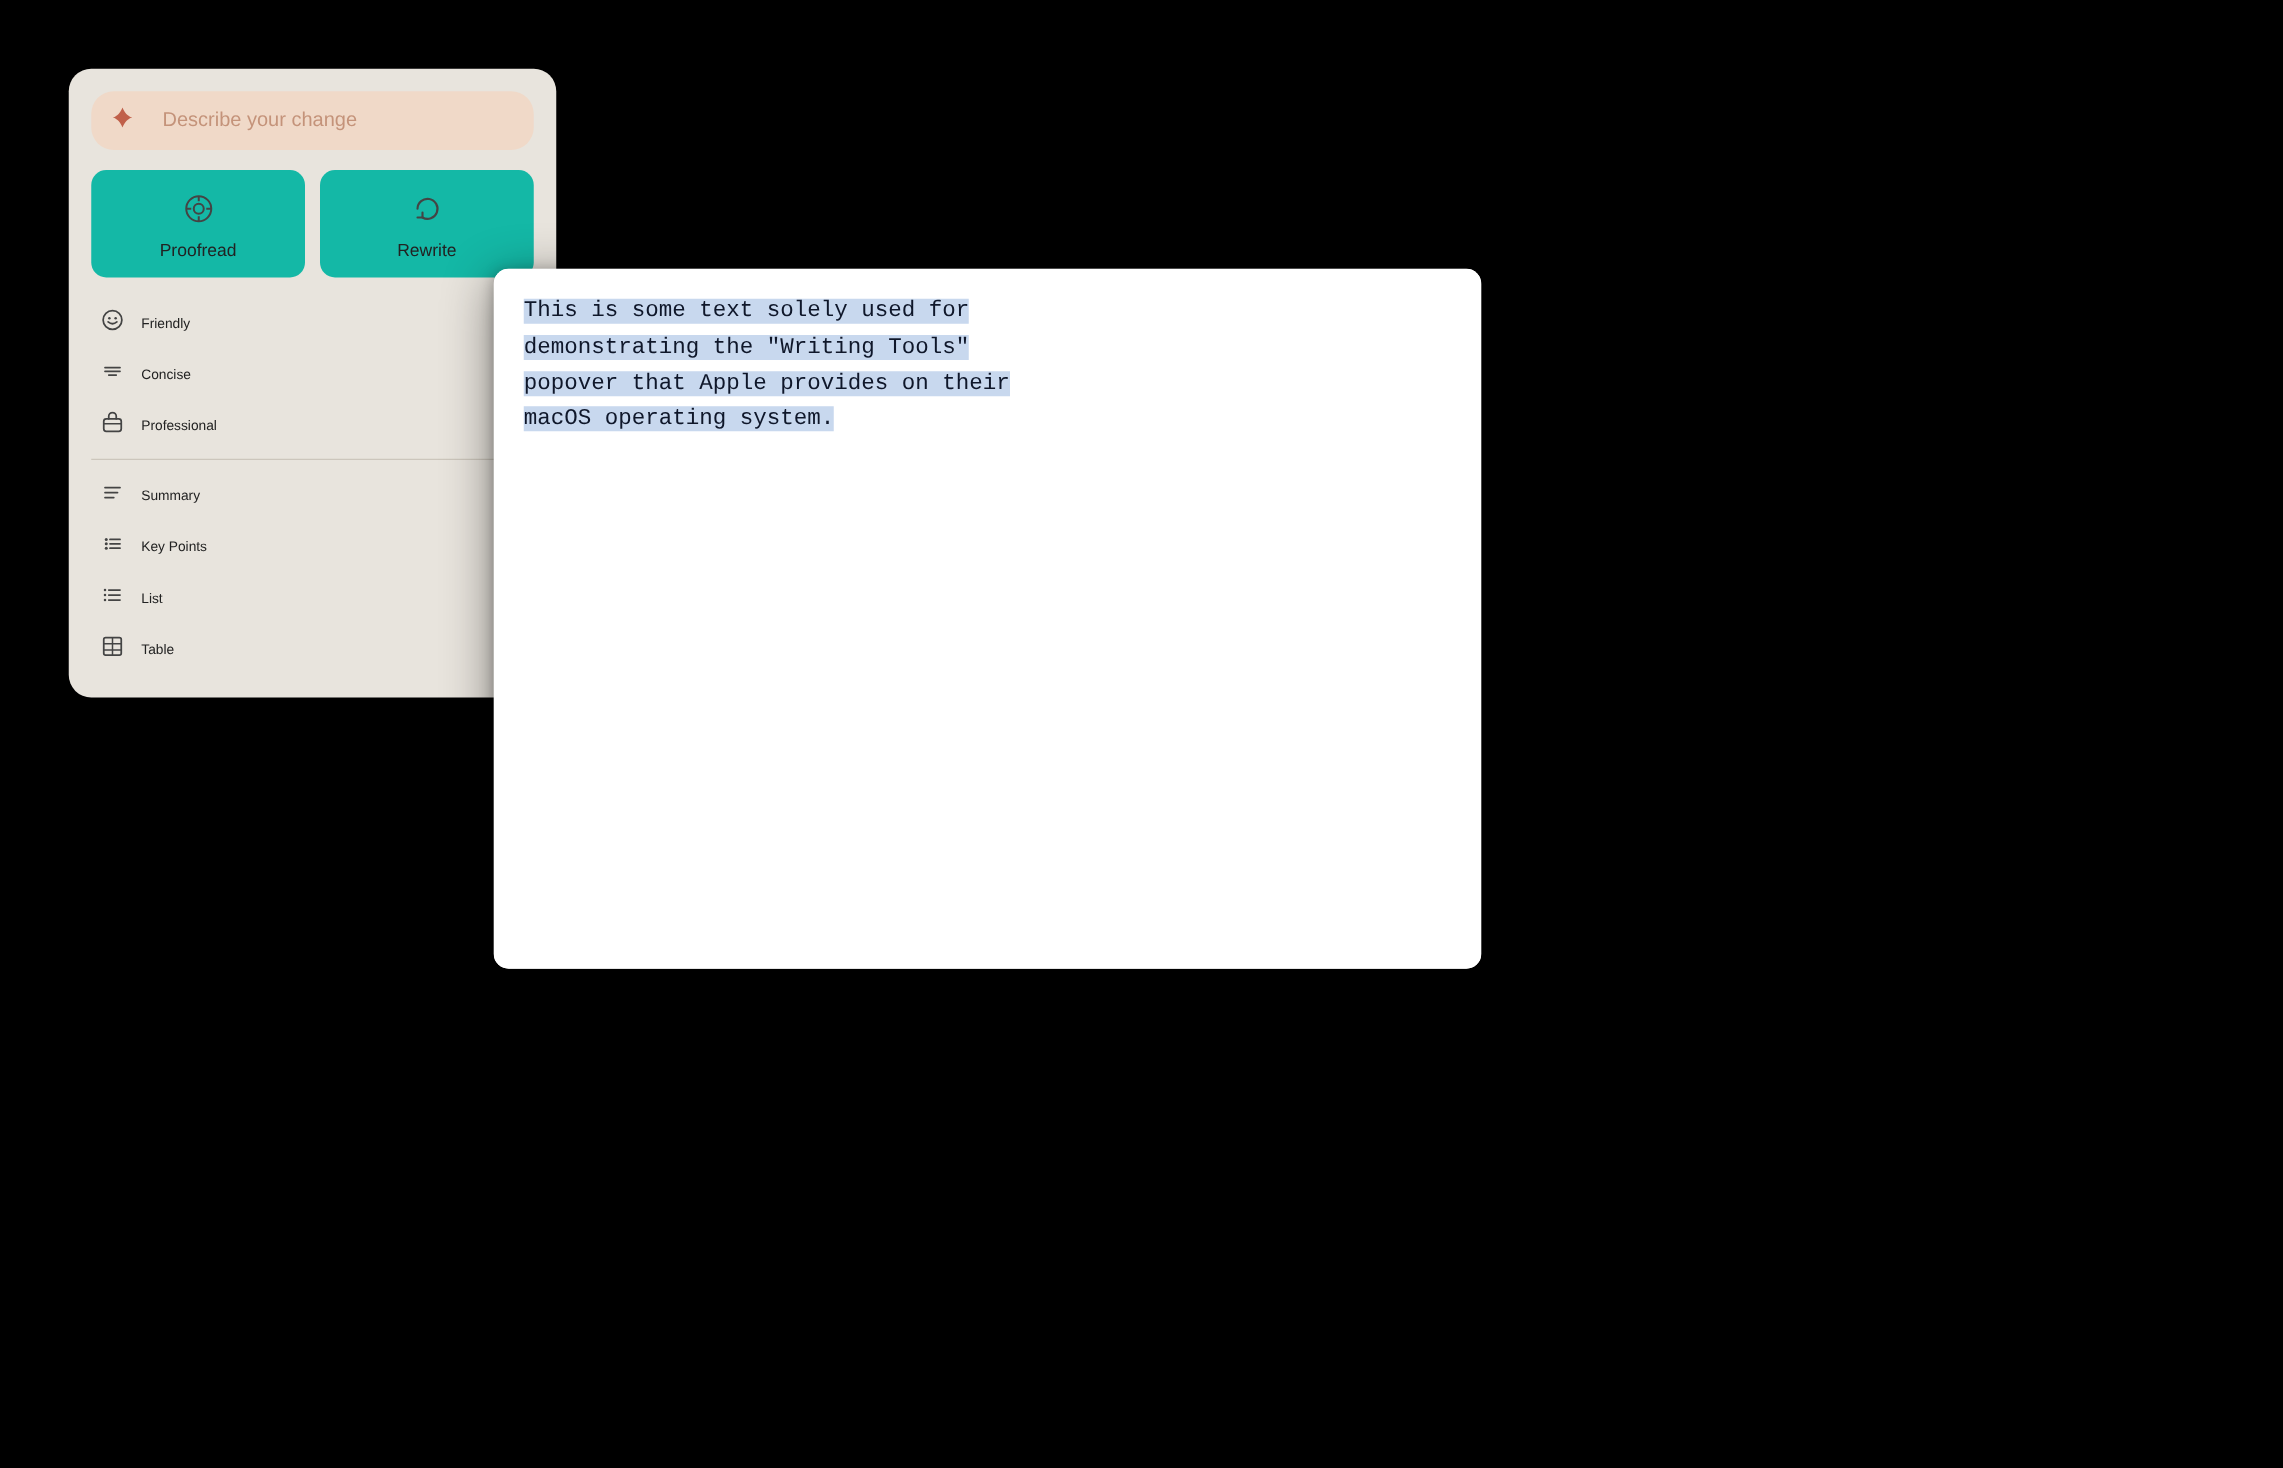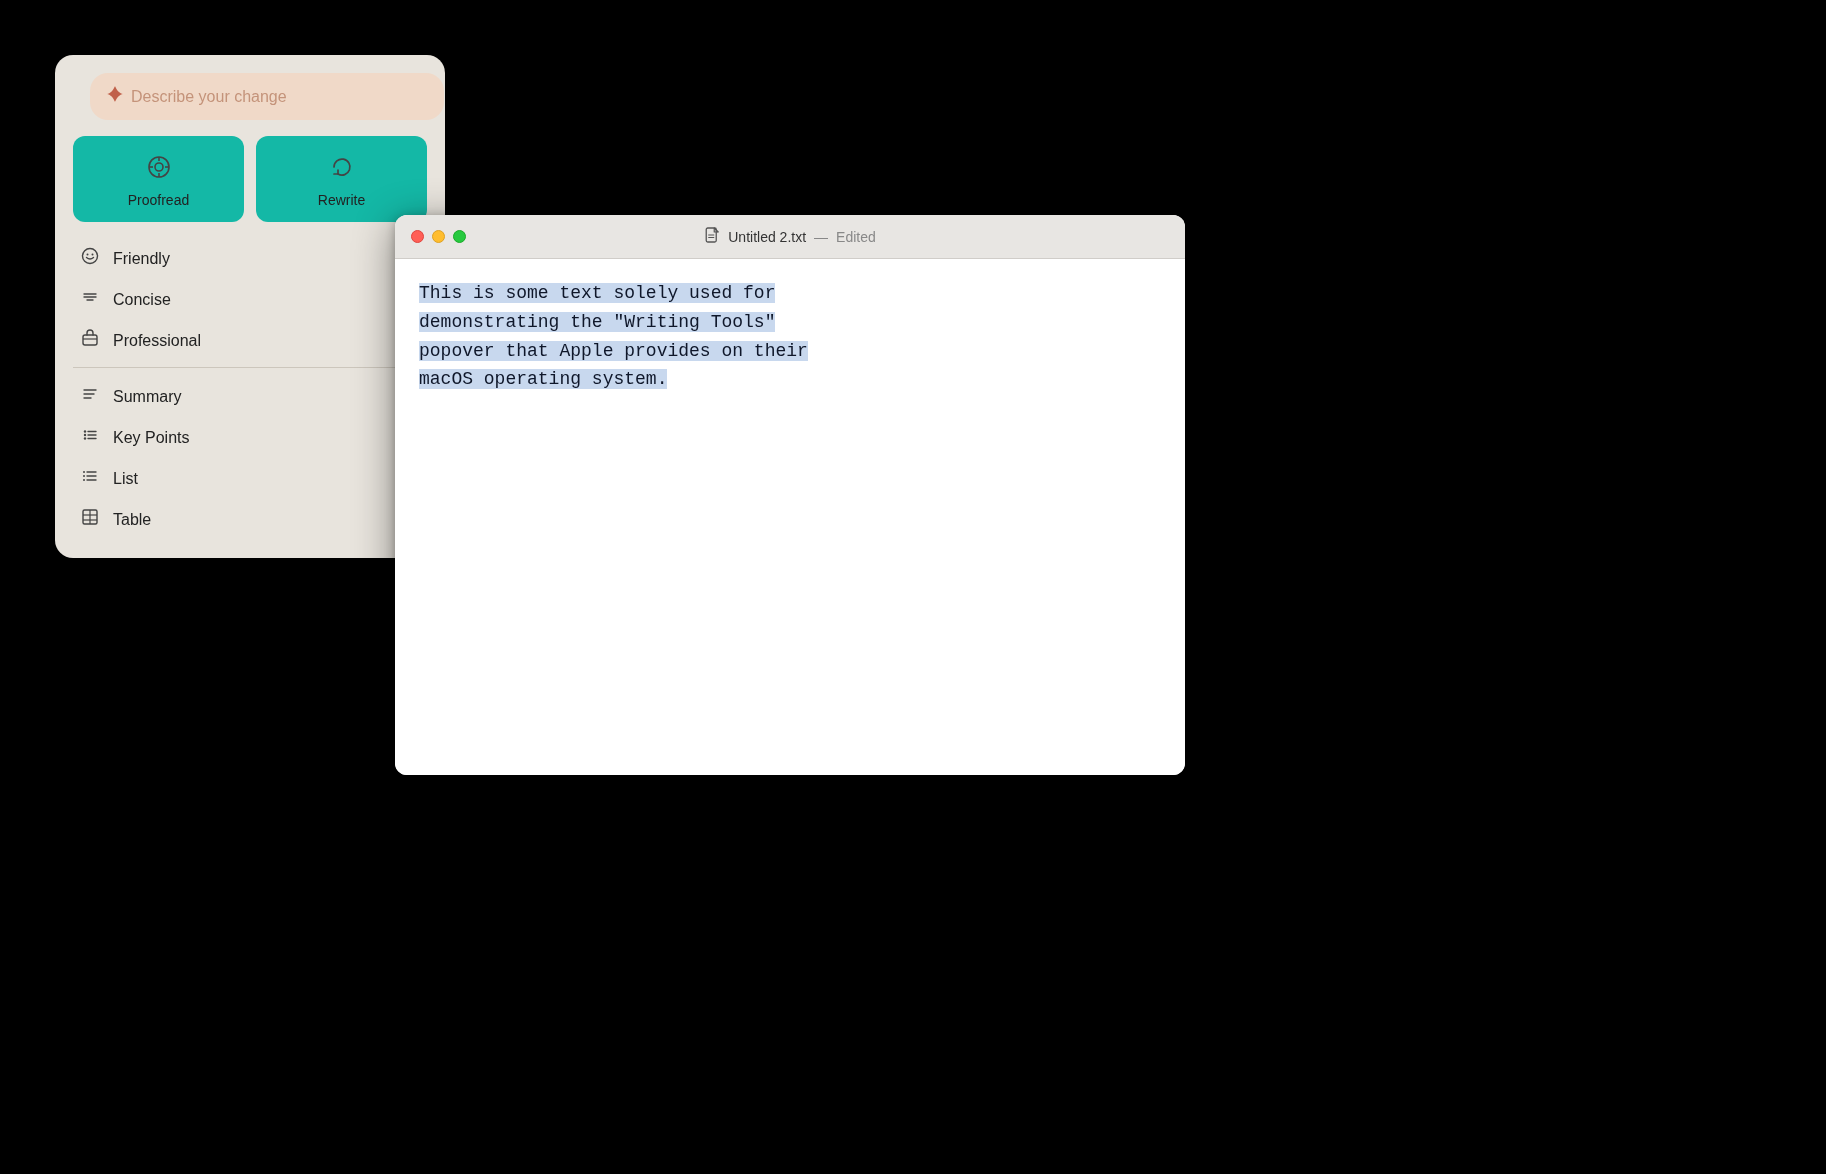--- a/index.html
+++ b/index.html
@@ -21,29 +21,28 @@
       width: 390px;
       background: #e8e4dd;
       border-radius: 18px;
       padding: 18px;
       box-shadow: 0 8px 32px rgba(0,0,0,0.35), 0 2px 8px rgba(0,0,0,0.2);
     }
 
     .describe-input {
       display: flex;
       align-items: center;
-      gap: 6px;
+      gap: 22px;
       background: #f0d9c8;
       border-radius: 18px;
       padding: 11px 15px;
       margin-bottom: 16px;
       border: none;
       width: 100%;
       cursor: text;
-      margin-left: 17px;
     }
 
     .describe-icon {
       font-size: 18px;
       color: #c0604a;
       flex-shrink: 0;
     }
 
     .describe-placeholder {
       color: #c4937a;
@@ -114,21 +113,21 @@
 
     .menu-item-icon {
       font-size: 17px;
       color: #444;
       width: 22px;
       text-align: center;
       flex-shrink: 0;
     }
 
     .menu-item-label {
-      font-size: 16px;
+      font-size: 11px;
       color: #222;
       text-align: center;
     }
 
     
     .textedit-window {
       position: absolute;
       top: 215px;
       left: 395px;
       width: 790px;
@@ -338,40 +337,19 @@
         </span>
         <span class="menu-item-label">Table</span>
       </div>
     </div>
 
 
   </div>
 </div>
 
 <div class="textedit-window">
-  <div class="window-titlebar">
-    <div class="traffic-lights">
-      <div class="traffic-light close"></div>
-      <div class="traffic-light minimize"></div>
-      <div class="traffic-light maximize"></div>
-    </div>
-    <div class="window-title-area">
-      <span class="window-doc-icon">
-        <svg width="16" height="16" viewBox="0 0 16 16" fill="none">
-          <rect x="2" y="1" width="10" height="14" rx="1.5" stroke="#555" stroke-width="1.3" fill="none"></rect>
-          <path d="M10 1 L14 5" stroke="#555" stroke-width="1.3" fill="none"></path>
-          <path d="M10 1 L10 5 L14 5" stroke="#555" stroke-width="1.2" fill="none" stroke-linecap="round" stroke-linejoin="round"></path>
-          <line x1="4" y1="8" x2="10" y2="8" stroke="#555" stroke-width="1"></line>
-          <line x1="4" y1="10.5" x2="10" y2="10.5" stroke="#555" stroke-width="1"></line>
-        </svg>
-      </span>
-      <span class="window-title-text">Untitled 2.txt</span>
-      <span class="window-title-edited">—</span>
-      <span class="window-title-edited">Edited</span>
-    </div>
-  </div>
   <div class="window-content">
     <div class="editor-text"><span class="selected-block">This is some text solely used for
 demonstrating the "Writing Tools"
 popover that Apple provides on their
 macOS operating system.</span></div>
   </div>
 </div>
 
 </body></html>

